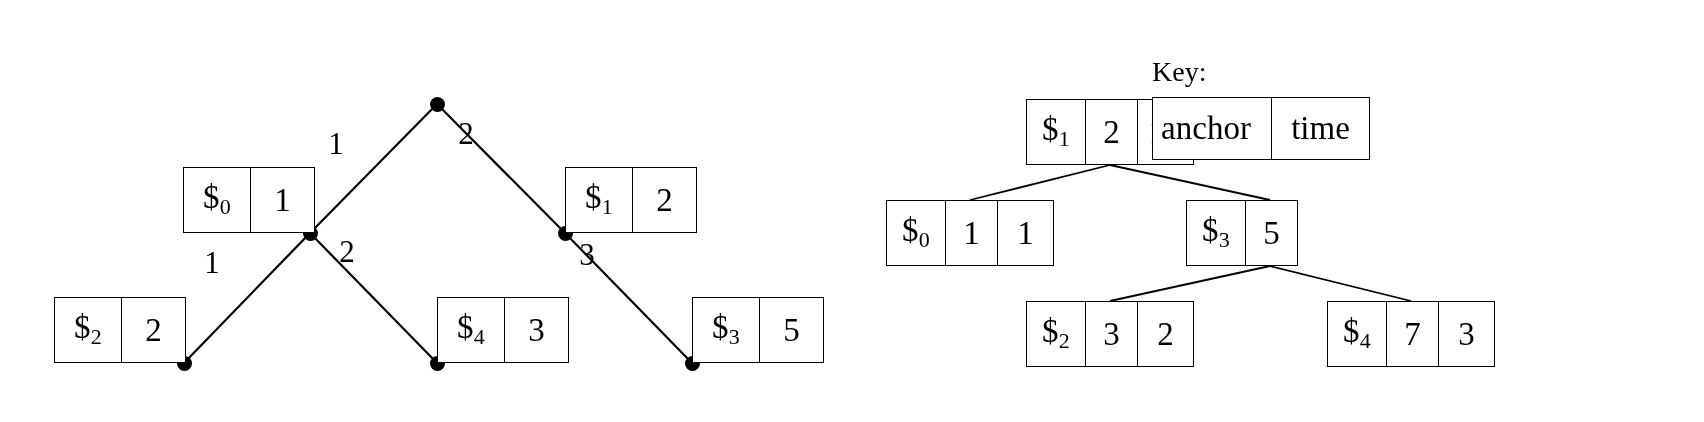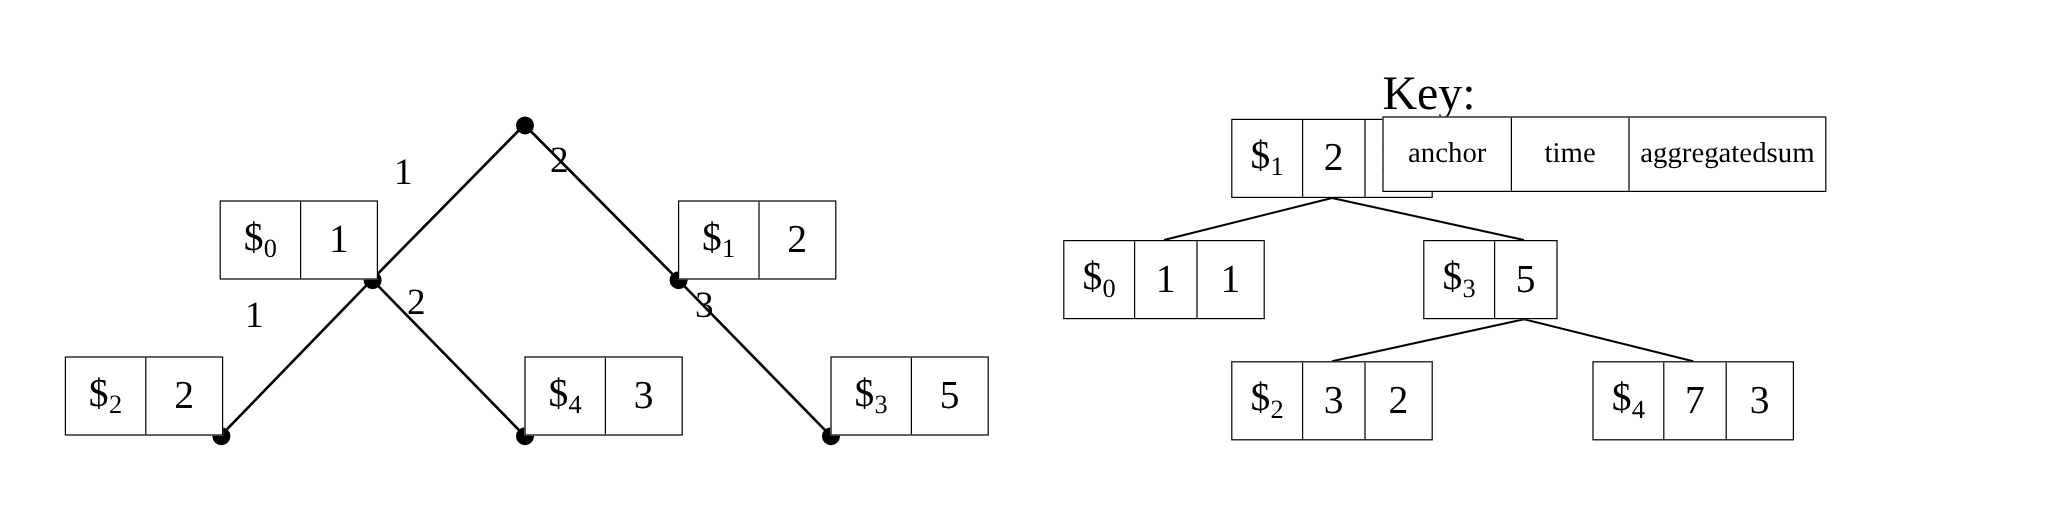--- a/index.html
+++ b/index.html
@@ -87,46 +87,46 @@
     position: absolute;
     font-size: 31px;
     line-height: 1;
     transform: translate(-50%, -50%);
     white-space: nowrap;
   }
 
   
   #key-title {
     position: absolute;
-    font-size: 40px;
+    font-size: 28px;
     line-height: 1;
     white-space: nowrap;
   }
   #key-table {
     position: absolute;
     display: flex;
     border: 1.6px solid #000;
     background: #fff;
     box-sizing: border-box;
     height: 63px;
   }
   #key-table .kcell {
     display: flex;
     align-items: center;
     justify-content: center;
     box-sizing: border-box;
-    font-size: 24px;
+    font-size: 33px;
     line-height: 0.92;
     text-align: center;
     white-space: nowrap;
     padding: 0 6px;
   }
   #key-table .kcell + .kcell { border-left: 1.6px solid #000; }
   #key-table .kcell.k0 { width: 106px; }
-  #key-table .kcell.k1 { width: 98px; }
+  #key-table .kcell.k1 { width: 98px; margin-left: 12px; }
   #key-table .kcell.k2 { width: 164px; white-space: normal; }
 </style>
 </head>
 <body>
 
 <div id="stage">
 
   <svg class="edges" viewBox="0 0 1704 422" xmlns="http://www.w3.org/2000/svg">
     <g id="left-edges" stroke="#000" stroke-width="2.2" fill="none">
         <line x1="437" y1="104" x2="310" y2="233"></line>
@@ -226,20 +226,15 @@
         <div class="cell time">7</div>
         <div class="cell sum">3</div>
       </div>
     </div>
 
   <div id="key-title" style="left: 1152px; top: 58px;">Key:</div>
 
   <div id="key-table" style="left: 1152px; top: 97px;">
     <div class="kcell k0">anchor</div>
     <div class="kcell k1">time</div>
-    <div class="kcell k2">
-      <span>aggregated</span>
-        <br>
-      <span>sum</span>
-    </div>
   </div>
 
 </div>
 
 </body></html>

